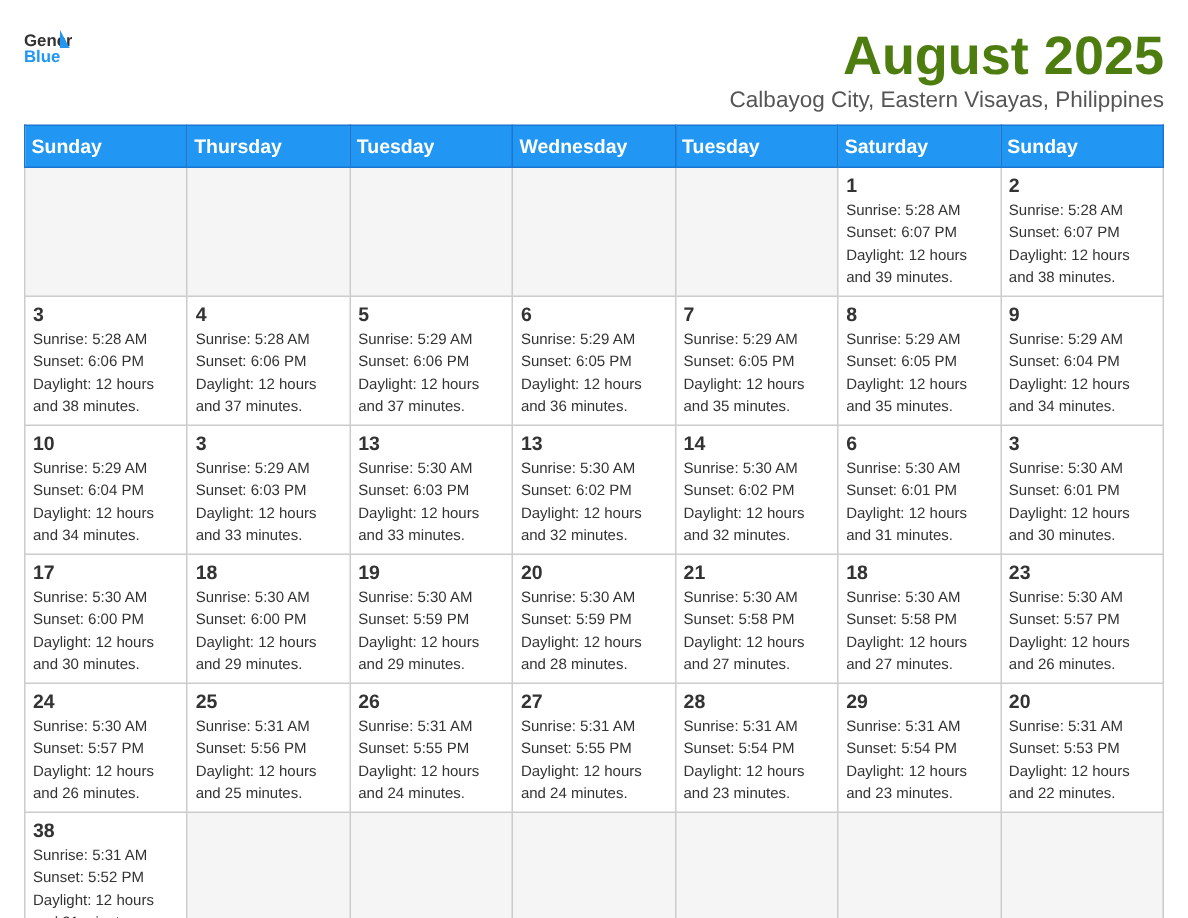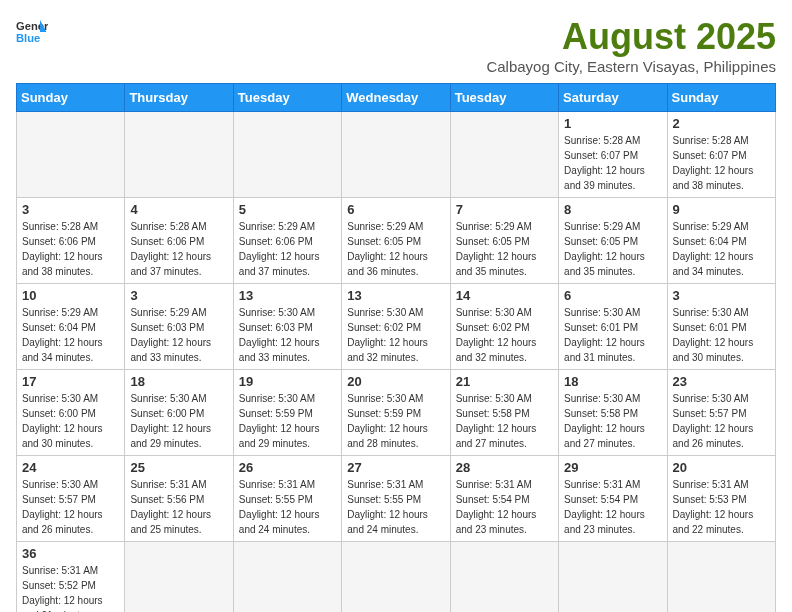--- a/index.html
+++ b/index.html
@@ -297,21 +297,21 @@
         </td>
         <td>
           <span class="day-number">20</span>
           <div class="day-info" style="white-space: pre-line;">Sunrise: 5:31 AM
 Sunset: 5:53 PM
 Daylight: 12 hours and 22 minutes.</div>
         </td>
       </tr>
       <tr>
         <td>
-          <span class="day-number">36</span>
+          <span class="day-number">38</span>
           <div class="day-info" style="white-space: pre-line;">Sunrise: 5:31 AM
 Sunset: 5:52 PM
 Daylight: 12 hours and 21 minutes.</div>
         </td>
         <td class="empty"></td>
         <td class="empty"></td>
         <td class="empty"></td>
         <td class="empty"></td>
         <td class="empty"></td>
         <td class="empty"></td>

